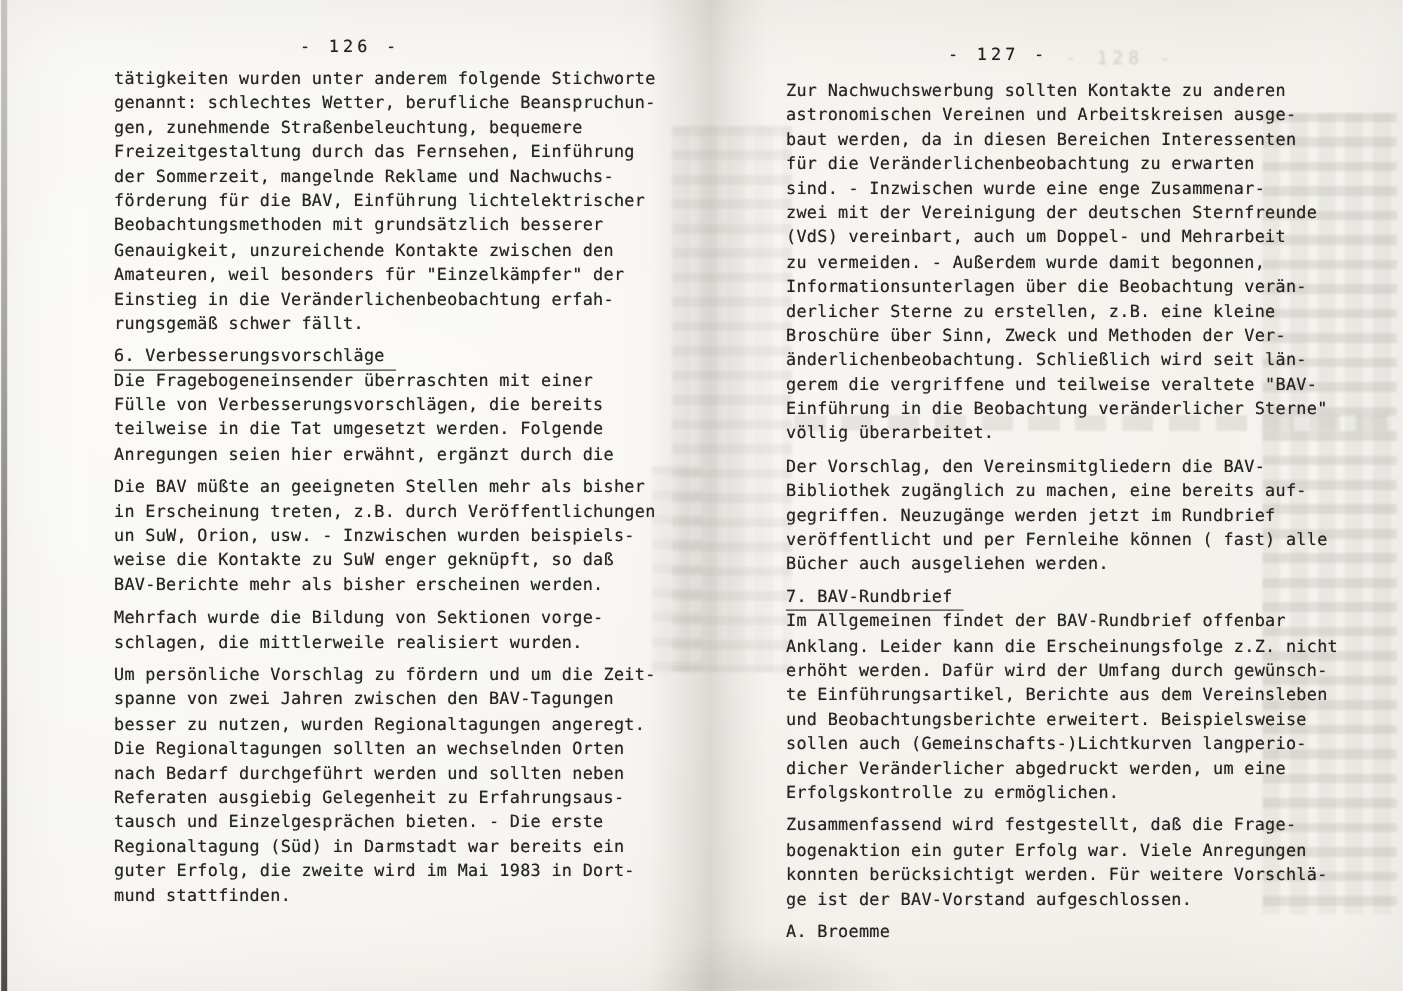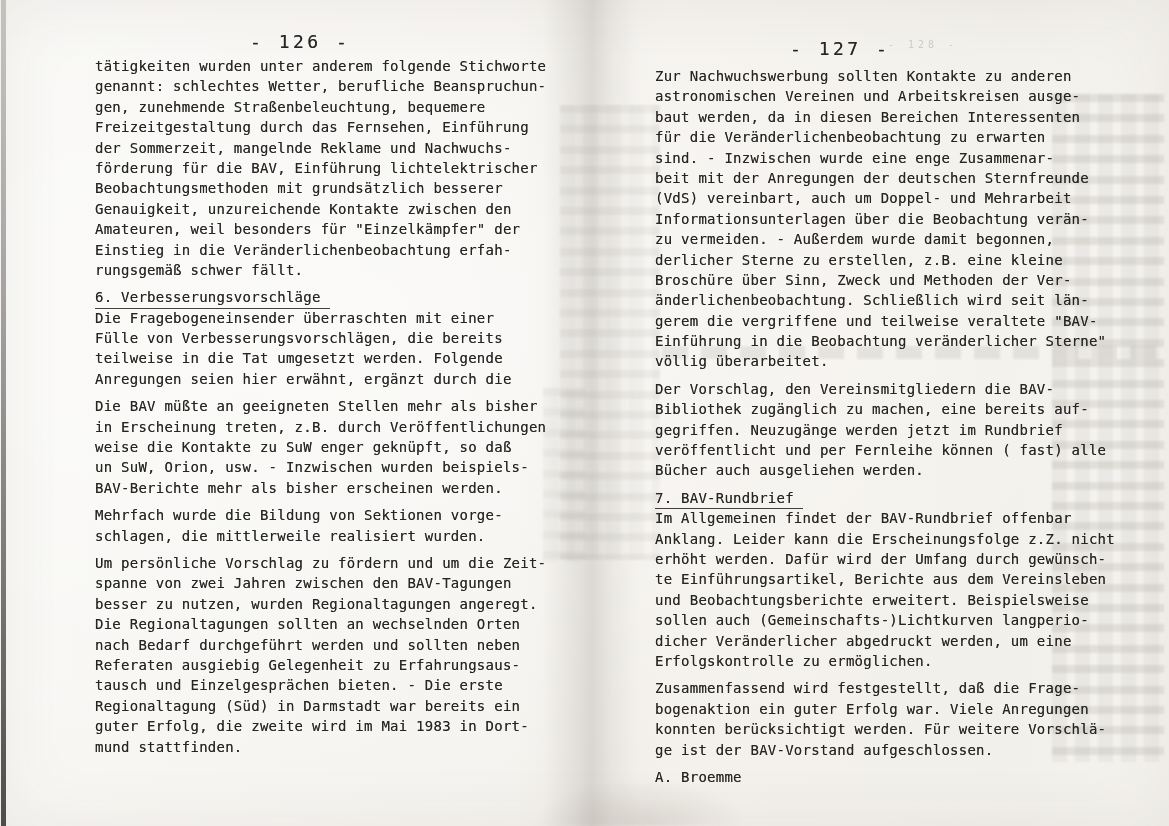--- a/index.html
+++ b/index.html
@@ -33,21 +33,21 @@
     text-shadow: 0 0 0.6px rgba(38,37,34,0.6);
   }
   .heading-text {
     display: inline-block;
     border-bottom: 1.5px solid rgba(40,38,34,0.88);
     padding-right: 9px;
   }
 
   .pagenum {
     position: absolute;
-    font-size: 18px;
+    font-size: 14px;
     letter-spacing: 3.5px;
     color: var(--ink, #262522);
     text-shadow: 0 0 0.6px rgba(38,37,34,0.6);
   }
   .pagenum-left  { left: 250px; top: 31px; }
   .pagenum-right { left: 790px; top: 38px; }
 
   
   .ghost {
     position: absolute;
@@ -59,21 +59,21 @@
   .ghost-right-margin { left: 1052px; top: 94px;  width: 112px; height: 668px; opacity: 0.55; }
   .ghost-gutter-col   { left: 560px;  top: 105px; width: 100px; height: 455px; opacity: 0.32; }
   .ghost-left-margin  { left: 543px;  top: 388px; width: 42px;  height: 175px; opacity: 0.25; }
   .ghost-row {
     position: absolute; left: 662px; top: 346px; width: 498px; height: 13px;
     background: repeating-linear-gradient(to right, rgba(118,114,103,0.24) 0 26px, rgba(0,0,0,0) 26px 39px);
     filter: blur(1px); opacity: 0.55;
   }
   .ghost-pagenum {
     position: absolute; left: 888px; top: 39px;
-    font-size: 10px; letter-spacing: 4px;
+    font-size: 15px; letter-spacing: 4px;
     color: #b7b4ab; opacity: 0.6; filter: blur(0.7px);
   }
 
   .gutter-shadow {
     position: absolute; left: 542px; top: 0; width: 96px; height: 100%;
     background: linear-gradient(to right,
       rgba(100,95,85,0) 0%, rgba(100,95,85,0.10) 38%,
       rgba(100,95,85,0.16) 52%, rgba(100,95,85,0.06) 74%, rgba(100,95,85,0) 100%);
   }
   .bottom-smudge {
@@ -113,22 +113,22 @@
         <div class="block">
           <div class="line"><span class="heading-text">6. Verbesserungsvorschläge</span></div>
           <div class="line">Die Fragebogeneinsender überraschten mit einer</div>
           <div class="line">Fülle von Verbesserungsvorschlägen, die bereits</div>
           <div class="line">teilweise in die Tat umgesetzt werden. Folgende</div>
           <div class="line">Anregungen seien hier erwähnt, ergänzt durch die</div>
         </div>
         <div class="block">
           <div class="line">Die BAV müßte an geeigneten Stellen mehr als bisher</div>
           <div class="line">in Erscheinung treten, z.B. durch Veröffentlichungen</div>
+          <div class="line">un SuW, Orion, usw. - Inzwischen wurden beispiels-</div>
           <div class="line">weise die Kontakte zu SuW enger geknüpft, so daß</div>
-          <div class="line">un SuW, Orion, usw. - Inzwischen wurden beispiels-</div>
           <div class="line">BAV-Berichte mehr als bisher erscheinen werden.</div>
         </div>
         <div class="block">
           <div class="line">Mehrfach wurde die Bildung von Sektionen vorge-</div>
           <div class="line">schlagen, die mittlerweile realisiert wurden.</div>
         </div>
         <div class="block">
           <div class="line">Um persönliche Vorschlag zu fördern und um die Zeit-</div>
           <div class="line">spanne von zwei Jahren zwischen den BAV-Tagungen</div>
           <div class="line">besser zu nutzen, wurden Regionaltagungen angeregt.</div>
@@ -150,24 +150,24 @@
     <div class="ghost-row"></div>
     <div class="ghost-pagenum">- 128 -</div>
     <div class="pagenum pagenum-right">- 127 -</div>
     <div class="content right-content" id="right-content">
         <div class="block">
           <div class="line">Zur Nachwuchswerbung sollten Kontakte zu anderen</div>
           <div class="line">astronomischen Vereinen und Arbeitskreisen ausge-</div>
           <div class="line">baut werden, da in diesen Bereichen Interessenten</div>
           <div class="line">für die Veränderlichenbeobachtung zu erwarten</div>
           <div class="line">sind. - Inzwischen wurde eine enge Zusammenar-</div>
-          <div class="line">beit mit der Anregungen der deutschen Sternfreunde</div>
+          <div class="line">zwei mit der Vereinigung der deutschen Sternfreunde</div>
           <div class="line">(VdS) vereinbart, auch um Doppel- und Mehrarbeit</div>
+          <div class="line">zu vermeiden. - Außerdem wurde damit begonnen,</div>
           <div class="line">Informationsunterlagen über die Beobachtung verän-</div>
-          <div class="line">zu vermeiden. - Außerdem wurde damit begonnen,</div>
           <div class="line">derlicher Sterne zu erstellen, z.B. eine kleine</div>
           <div class="line">Broschüre über Sinn, Zweck und Methoden der Ver-</div>
           <div class="line">änderlichenbeobachtung. Schließlich wird seit län-</div>
           <div class="line">gerem die vergriffene und teilweise veraltete "BAV-</div>
           <div class="line">Einführung in die Beobachtung veränderlicher Sterne"</div>
           <div class="line">völlig überarbeitet.</div>
         </div>
         <div class="block">
           <div class="line">Der Vorschlag, den Vereinsmitgliedern die BAV-</div>
           <div class="line">Bibliothek zugänglich zu machen, eine bereits auf-</div>

